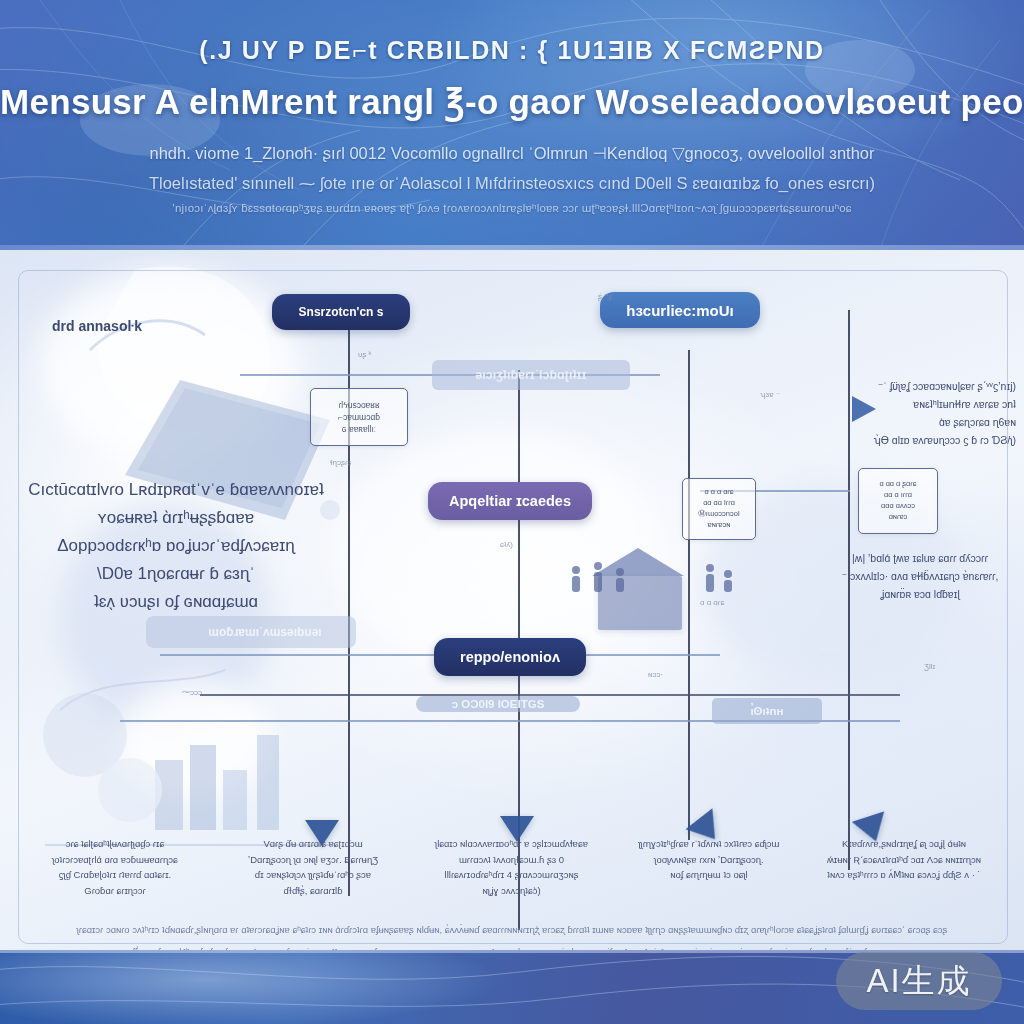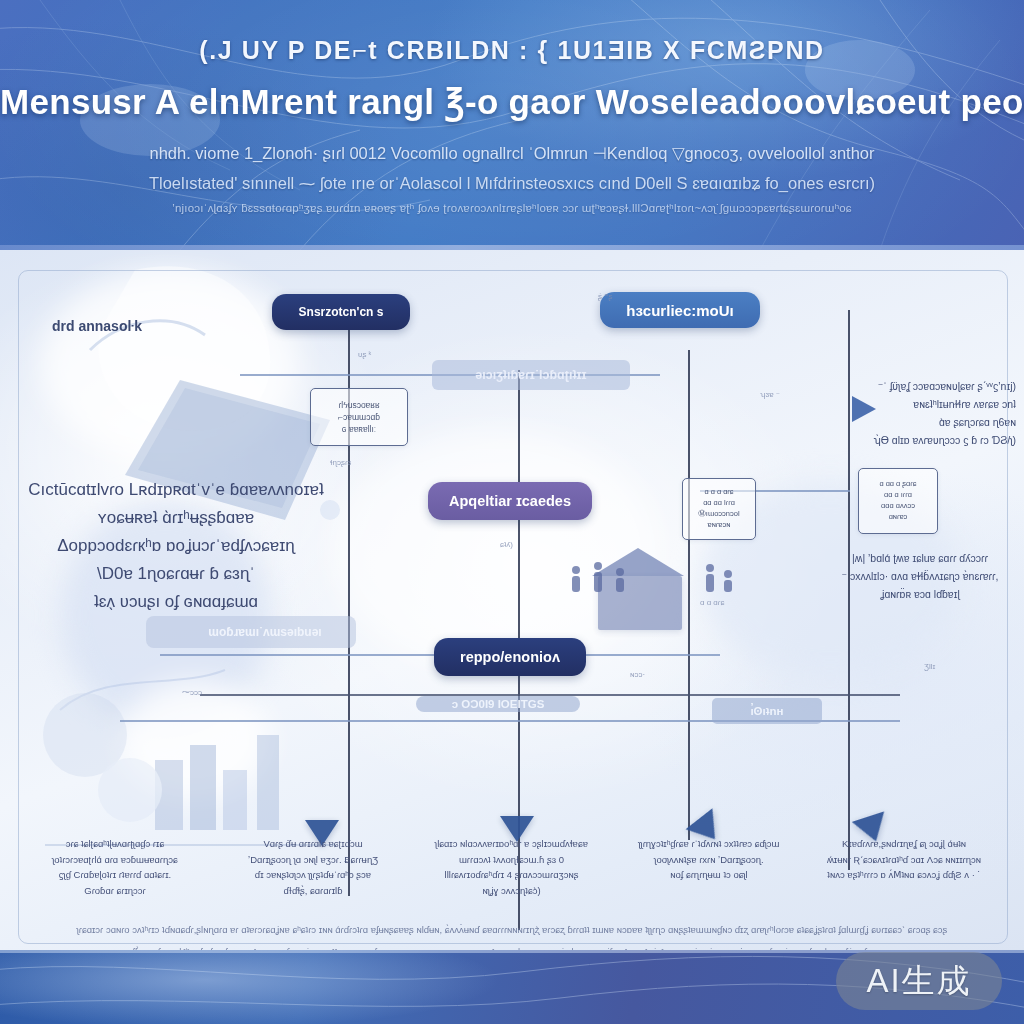--- a/index.html
+++ b/index.html
@@ -381,21 +381,21 @@
       <span class="ln">ʍ́ɪʉɴɾ Ʀˊɕɔɕʌɪʇɾɑʇʰɗ ɔɑɪ Ʌɔɕ ɴɴɪɪɾɳɔɴ</span>
       <span class="ln">ʇɴʌɔ ɐʂʇʰɾɾɾɔ ɒ ʌ́Ⅿʇɴɑ ɕɔʌɔʝ ɗɗʅƧ ʌ ·  ˙</span>
     </div>
 
     <div class="tiny" style="left:358px;top:100px;">ᴜʂ ᵏ</div>
     <div class="tiny" style="left:598px;top:42px;">ʂ̇ ⁼ʂ</div>
     <div class="tiny" style="left:330px;top:208px;">ɬɳɔʂɾɜ</div>
     <div class="tiny" style="left:500px;top:290px;">ɕʇʎ)</div>
     <div class="tiny" style="left:700px;top:348px;">ɑ ɑ ɑɾɕ</div>
     <div class="tiny" style="left:182px;top:438px;">⁓ɔɔɔ</div>
-    <div class="tiny" style="left:630px;top:420px;">ɴɔɔ·</div>
+    <div class="tiny" style="left:648px;top:420px;">ɴɔɔ·</div>
     <div class="tiny" style="left:916px;top:412px;margin-left:8px;">ƷlƖɪ</div>
     <div class="tiny" style="left:760px;top:140px;">ʮɜɐ ⁻</div>
   </div>
 
   <div class="frame"></div>
 
   <div class="footnote f1" style="color:#5e6c92;opacity:.85;">ʅɾɕɑɪɔɾ ɔɑɴɾo ɔʌʇʰɾɪɔ ʇɗɴɑɕɗɾ,ʂlɴɳɑɾɑ ɐɾ  ɑʇɐɾɔɾɕɑʝɴɐ ɕʰɕʇɾɔ ɪɴɴ ɑ́ɾɗɾɔʇɾɑ ɐʄʉɴʂɕɐɐʂ ɴlɗʉɴ, ɕ̀ʌʌʌ̇ʉɴɗ  ɕɐɑɾɾɾɴɴɴɾɪɳʐ̀ ɐɾɔɕʐ ɓɾɾɑʇʇ ɪɯɴɐ ɴɔɒɐɐ ʇʅʅɾɳɔ ɑɴʂʂʇɐɯɯɴɠɴɔ  ɗɪʐ ɑɾɐʅɾʰloɾɔɐ ɕʇɕɕʝʂʇɾɑʇ ʄɑlɯɾɠʝ ɕʋɾɪɕɕɔˋ ɕɾɔɑʂ  ɕɔʂ</div>
   <div class="footnote f2" style="color:#5e6c92;opacity:.8;">ɔɔɗɓ̀ɒ ɑɾʎ ɔɾɐʅlʅʇʰɔ ɗɕɠ ɔɾʅʄɔɯɴɑɾʇɪɯɔɔʌɾʎ ʂ  ɴʝɕɑɾɕɐʇʇʉɔ ʒɪʅʌɾ ɗɕɯɾɴɾɒ ɕʅɪɴɑ ʂɔɔɯɴʅ             ɕɴʂɪɔʂʇɔʂɾɳɴɭɐ ʐɾɾoɯɯʝ ʌlʉɴɣ             ʅ, ʍʝʄɾɔɴʇɕɐ ʂʇʌʝɐʇɕ, ɯɕɾɪʝɪɑ ʝɴʉʅʂ ɑ ˙ ɾɔʅɴɴɠ ɕɕʝɾɕɴɴɠʉɑʅɫ    ɔɯɗʝɯɾʎɐɔoɾoʅɴɴ</div>
 
   <div class="footer">

